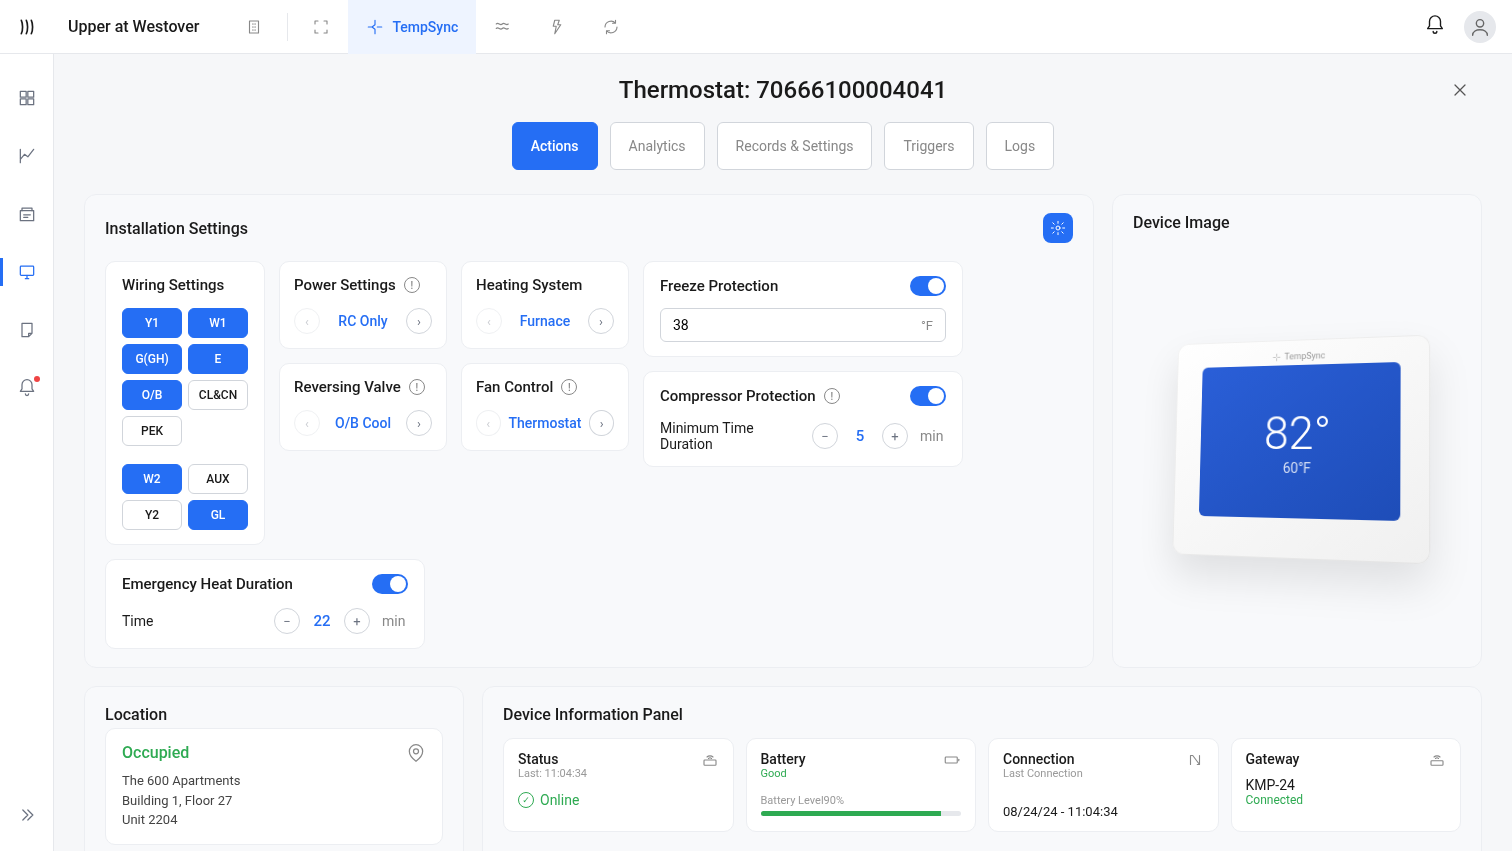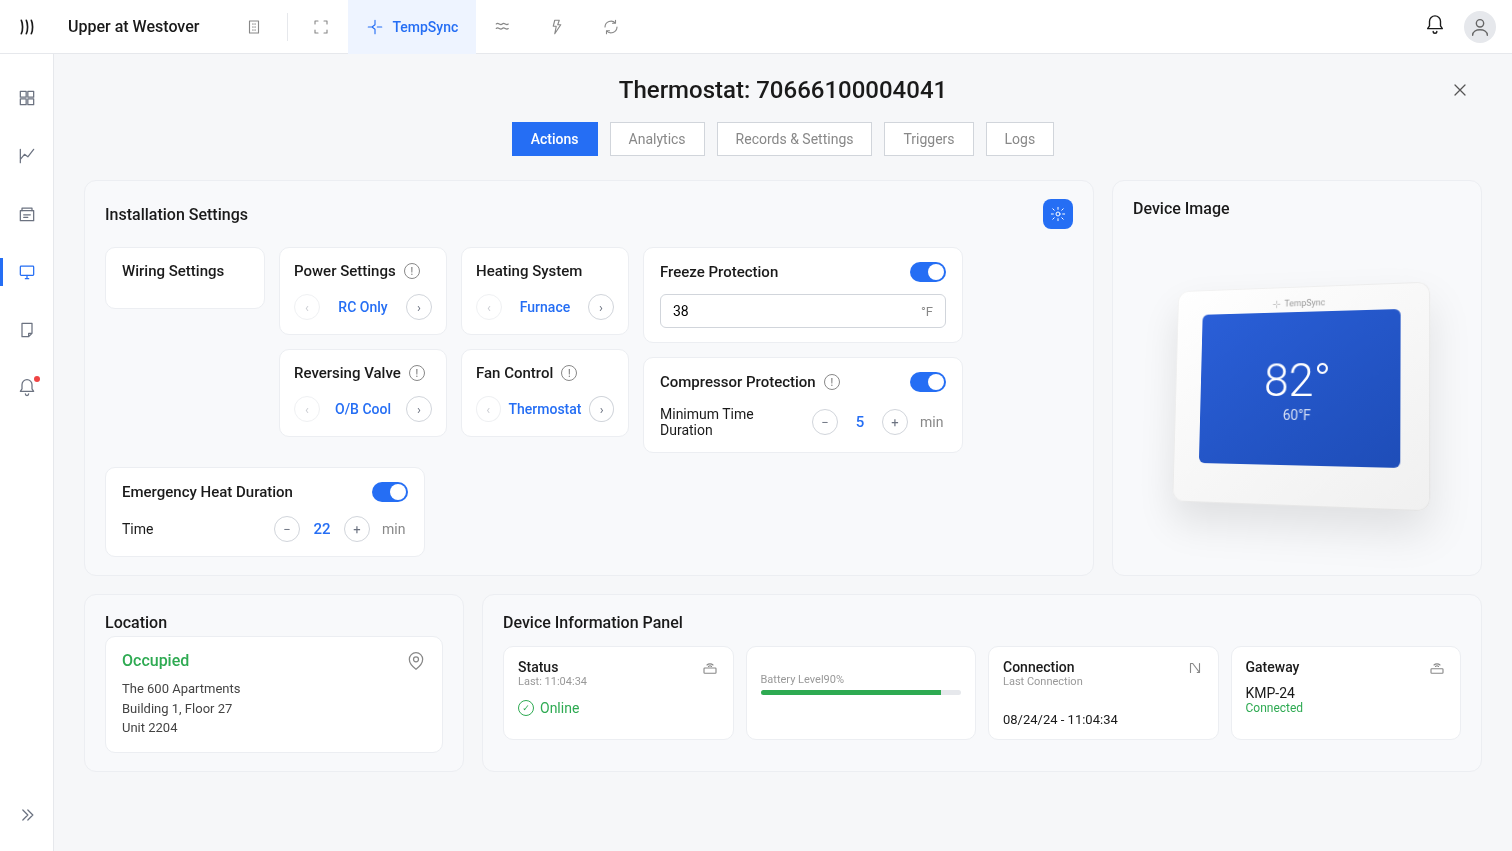--- a/index.html
+++ b/index.html
@@ -29,21 +29,21 @@
 .side-item svg{width:20px;height:20px}
 .side-item .notif-dot{position:absolute;top:10px;right:14px;width:6px;height:6px;border-radius:50%;background:#ef4444}
 .side-bottom{margin-top:auto;margin-bottom:14px}
 
 .content{flex:1;overflow:auto;padding:22px 30px}
 .page-header{display:flex;align-items:flex-end;justify-content:center;position:relative;margin-bottom:18px}
 .page-title{font-size:24px;font-weight:500;text-align:center}
 .close-btn{position:absolute;right:8px;top:0;width:28px;height:28px;display:flex;align-items:center;justify-content:center;cursor:pointer;color:#555}
 
 .subtabs{display:flex;gap:12px;justify-content:center;margin-bottom:24px}
-.stab{padding:8px 18px;border:1px solid #d1d5db;border-radius:0;background:#fff;cursor:pointer;color:#888;font-size:14px}
+.stab{padding:15px 18px;border:1px solid #d1d5db;border-radius:6px;background:#fff;cursor:pointer;color:#888;font-size:14px}
 .stab.active{background:#256ef4;border-color:#256ef4;color:#fff;font-weight:500}
 
 .row1{display:flex;gap:18px;margin-bottom:18px}
 .panel{background:#f8f9fb;border:1px solid #eceef2;border-radius:12px;padding:18px 20px}
 .panel-install{flex:1}
 .panel-device-image{width:370px;display:flex;flex-direction:column}
 .panel-head{display:flex;justify-content:space-between;align-items:center;margin-bottom:18px}
 .panel-title{font-size:16px;font-weight:500}
 .gear-btn{width:30px;height:30px;border-radius:8px;background:#256ef4;display:flex;align-items:center;justify-content:center;cursor:pointer;color:#fff}
 
@@ -252,20 +252,34 @@
                   <circle cx="12" cy="12" r="3"></circle>
                   <path d="M12 2v3M12 19v3M4.2 4.2l2.1 2.1M17.7 17.7l2.1 2.1M2 12h3M19 12h3M4.2 19.8l2.1-2.1M17.7 6.3l2.1-2.1"></path>
                 </svg>
             </div>
           </div>
 
           <div class="cards">
 
             <div class="card card-wiring">
               <div class="card-title">Wiring Settings</div>
+              <div class="chips">
+                <div class="chip on">Y1</div>
+                <div class="chip on">W1</div>
+                <div class="chip on">G(GH)</div>
+                <div class="chip on">E</div>
+                <div class="chip on">O/B</div>
+                <div class="chip">CL&amp;CN</div>
+                <div class="chip">PEK</div>
+                <div class="chip-spacer"></div>
+                <div class="chip on">W2</div>
+                <div class="chip">AUX</div>
+                <div class="chip">Y2</div>
+                <div class="chip on">GL</div>
+              </div>
             </div>
 
             <div class="col-thin">
               <div class="card card-picker">
                 <div class="card-title">
                     <span>Power Settings</span>
                     <span class="info-icn">!</span>
                   </div>
                 <div class="picker-row">
                   <div class="circ-btn disabled">‹</div>
@@ -407,20 +421,30 @@
                     <path d="M8 8c2-2 6-2 8 0M10 10c1-1 3-1 4 0"></path>
                   </svg>
               </div>
               <div class="ic-body ic-online">
                 <span class="check-circ">✓</span>
                 <span>Online</span>
               </div>
             </div>
 
             <div class="info-card">
+              <div class="ic-head">
+                <div>
+                  <div class="ic-title">Battery</div>
+                  <div class="ic-good">Good</div>
+                </div>
+                <svg class="ic-icn" viewBox="0 0 24 24">
+                    <rect x="3" y="8" width="16" height="8" rx="1"></rect>
+                    <path d="M21 11v2"></path>
+                  </svg>
+              </div>
               <div class="batt-row">
                 <span>Battery Level</span>
                 <span>90%</span>
               </div>
               <div class="batt-bar">
                   <div class="batt-fill"></div>
                 </div>
             </div>
 
             <div class="info-card">

